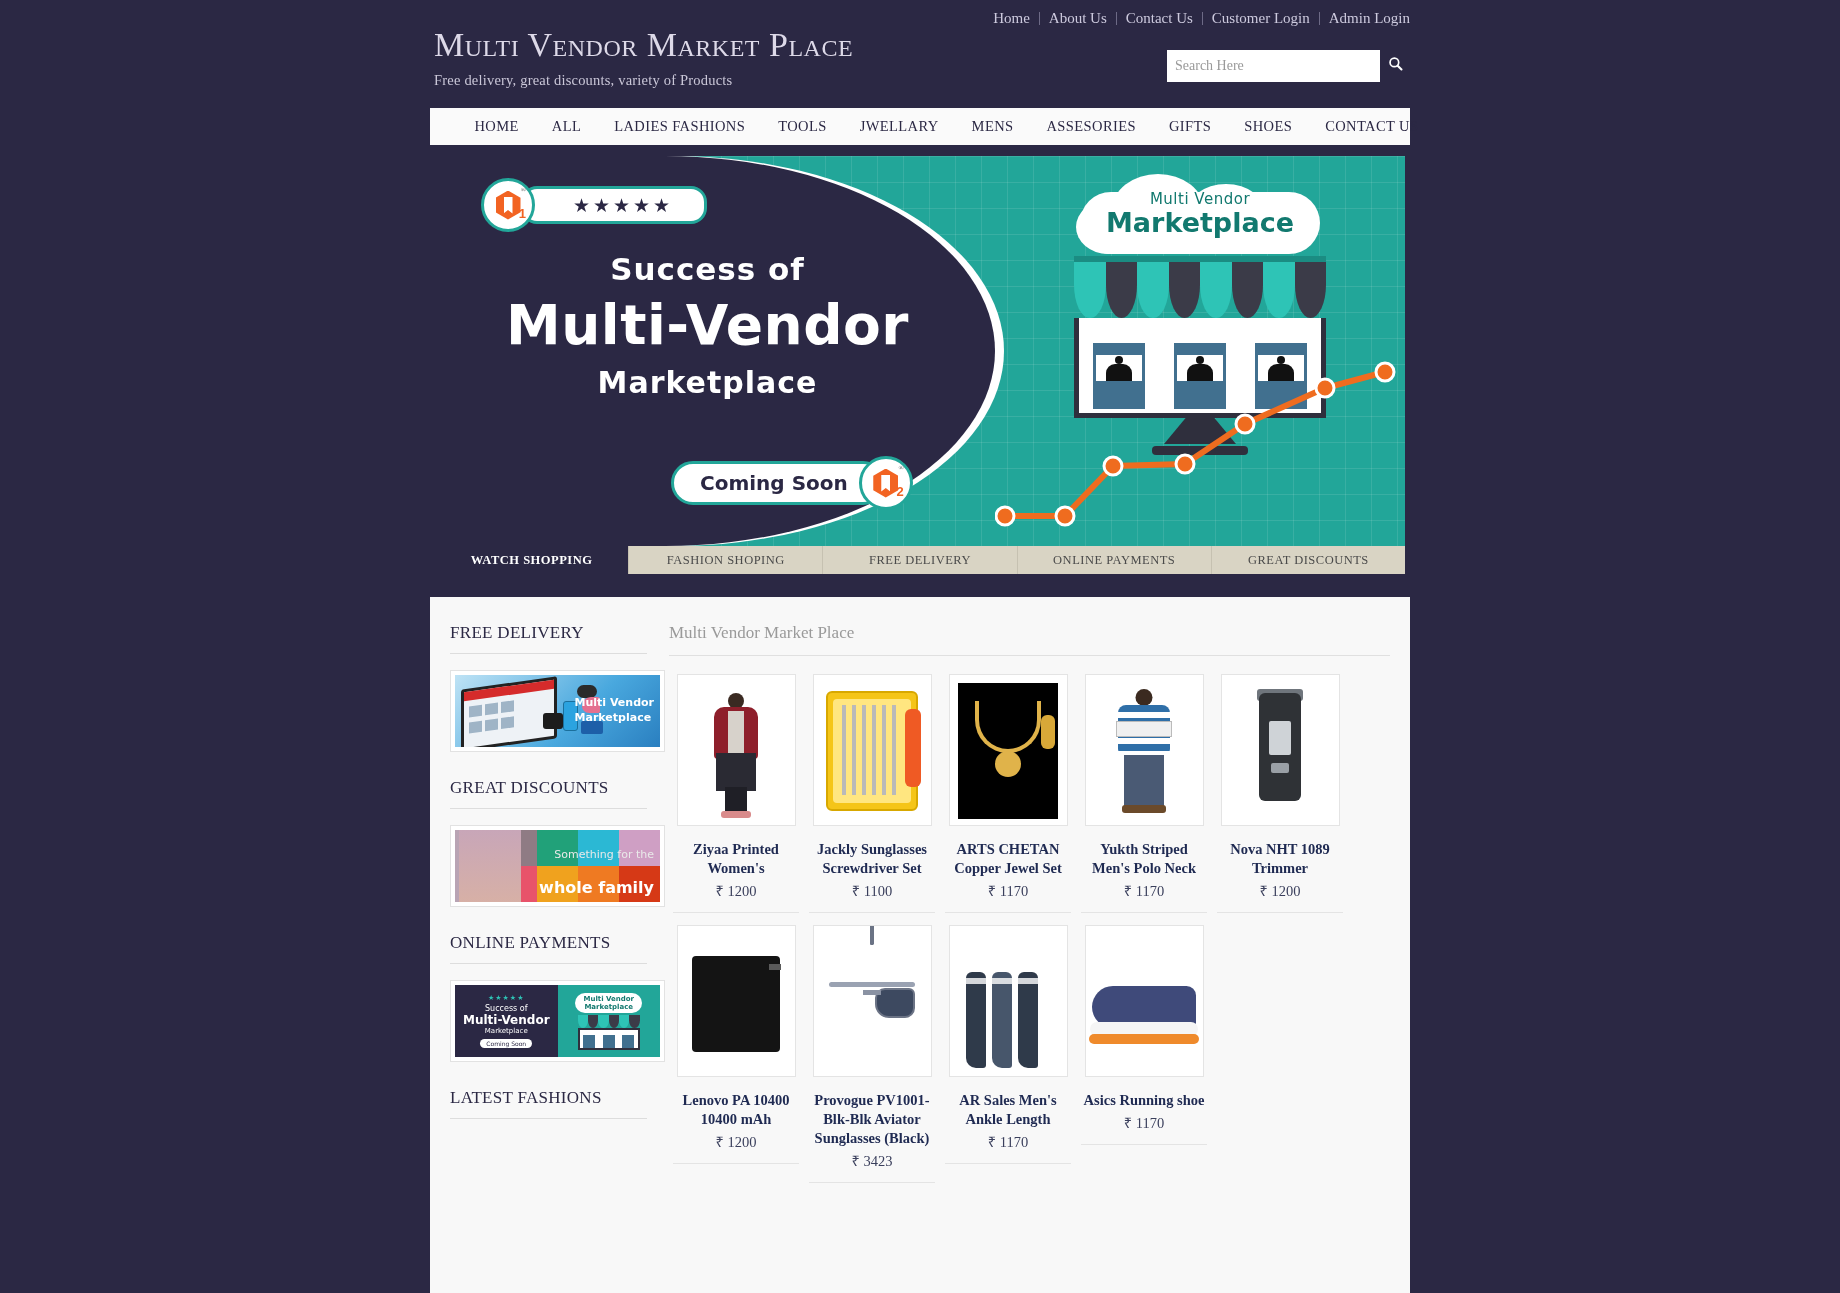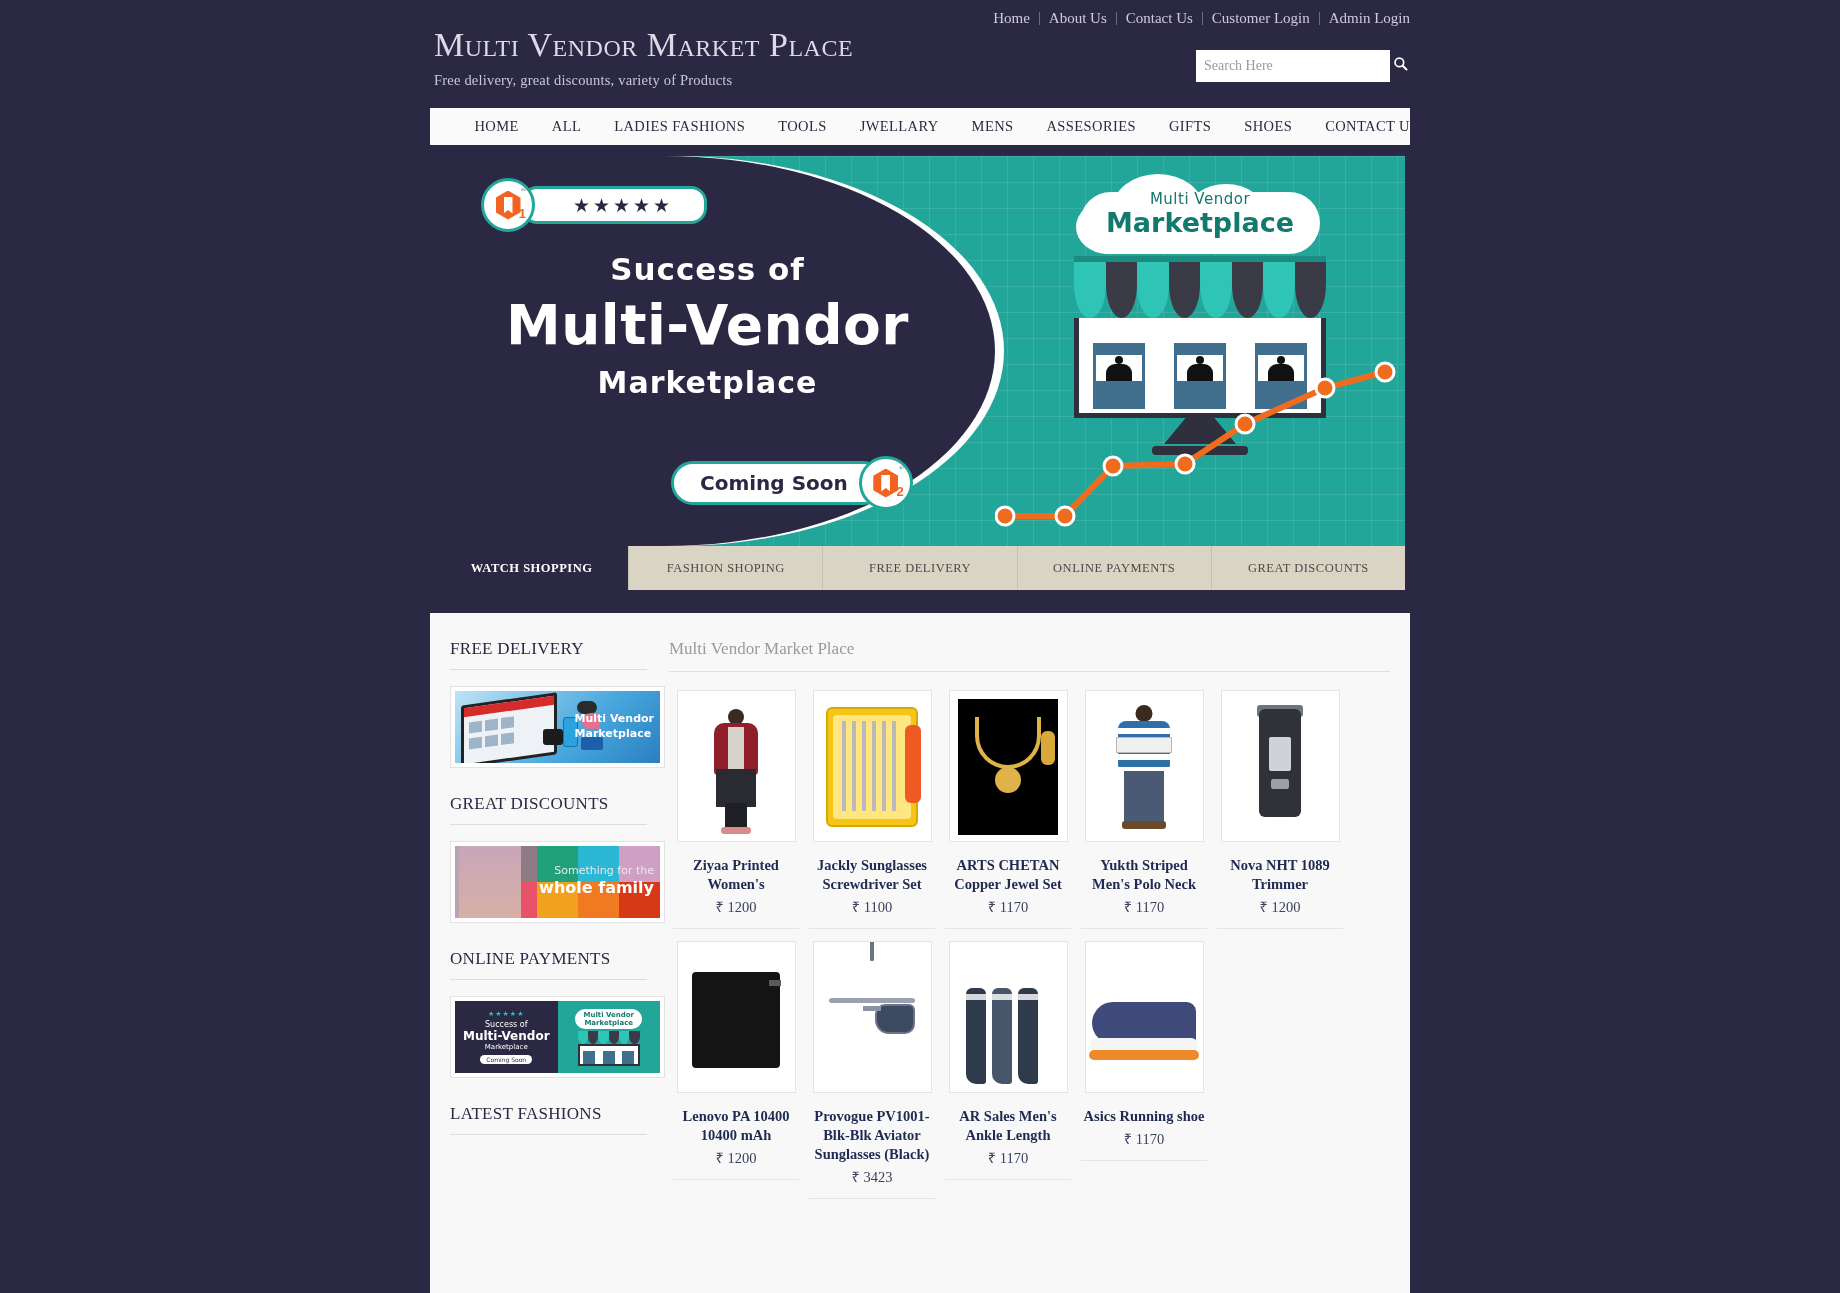--- a/index.html
+++ b/index.html
@@ -22,21 +22,21 @@
   .brand-title {
     font-size: 34px; color: #ddd9e8; letter-spacing: .5px;
     font-variant: small-caps; font-weight: normal; line-height: 1;
   }
   .brand-sub { font-size: 14.5px; color: #cac7d8; margin-top: 10px; letter-spacing: .2px; }
 
   .searchbox { position: absolute; right: 0; top: 50px; display: flex; width: 243px; height: 27px; }
   .searchbox input {
     flex: 1; border: none; outline: none; background: #fff;
     font-family: "Liberation Serif", serif; font-size: 14px; color: #444;
-    padding: 16px 8px; height: 20px; margin-left: 29px;
+    padding: 16px 8px; height: 20px;
   }
   .searchbox input::placeholder { color: #9a9a9a; }
   .search-btn {
     width: 30px; height: 27px; background: #2b2844; border: none; cursor: pointer;
     display: flex; align-items: center; justify-content: center;
   }
 
   
   .navwrap { width: 980px; margin: 0 auto; background: #fafafa; height: 37px;
              display: flex; align-items: center; padding-left: 28px; }
@@ -113,21 +113,21 @@
     display: flex; align-items: flex-end; justify-content: center; }
   .stall .person { width: 26px; height: 17px; background: #111; border-radius: 9px 9px 0 0; position: relative; }
   .stall .person::before { content:""; position:absolute; left:9px; top:-8px; width:8px; height:8px;
     background:#111; border-radius:50%; }
   .stall .bot { height: 28px; background: #41708f; }
   .stand { width: 72px; height: 26px; margin: 0 auto; background: #2f2f3d;
     clip-path: polygon(30% 0,70% 0,100% 100%,0 100%); }
   .base { width: 96px; height: 9px; margin: 2px auto 0; background: #2f2f3d; border-radius: 4px; }
 
   
-  .tabs { width: 970px; margin: 0 auto; display: flex; height: 44px; background: #2b2844; font-family: Liberation Serif, serif; }
+  .tabs { width: 970px; margin: 0 auto; display: flex; height: 28px; background: #2b2844; font-family: Liberation Serif, serif; }
   .tab { flex: 1; display: flex; align-items: center; justify-content: center;
     font-size: 12.5px; letter-spacing: .5px; color: #4a4a4a; background: #d9d4c4;
     border-right: 1px solid #c6c1b1; }
   .tab:last-child { border-right: none; }
   .tab.active { background: #2b2844; color: #fff; font-weight: bold; }
 
   
   .content { width: 980px; margin: 18px auto 0; background: #f8f8f8; min-height: 700px;
     display: flex; padding: 26px 20px 40px 20px; }
   .sidebar { width: 215px; padding-right: 18px; }
@@ -158,21 +158,21 @@
     background: #2b2b2b; border-radius: 7px; }
 
   
   .promo2 { display: grid; grid-template-columns: repeat(5,1fr); grid-template-rows: 1fr 1fr; }
   .promo2 i { display: block; }
   .promo2 .fam { position: absolute; left: 4px; top: 0; width: 62px; height: 100%;
     background: linear-gradient(180deg,#c8a6b8,#d7b0a6); }
   .promo2 .famtxt { position: absolute; right: 6px; top: 18px; text-align: right;
     font-family: "DejaVu Sans", sans-serif; color: #fff; }
   .promo2 .t1 { font-size: 11px; color: #e9e9e9; }
-  .promo2 .t2 { font-size: 16px; font-weight: bold; margin-top: 1px; text-align: center; }
+  .promo2 .t2 { font-size: 16px; font-weight: bold; margin-top: 17px; text-align: center; }
   .p2a{background:#b9a4b4}.p2b{background:#8f7b84}.p2c{background:#21a179}.p2d{background:#2bb8d4}.p2e{background:#cf9fc4}
   .p2f{background:#e8536a}.p2g{background:#f0a21e}.p2h{background:#ef7a22}.p2i{background:#d63916}.p2j{background:#b9a4b4}
 
   
   .promo3 { background: #2b2844; display: flex; }
   .promo3 .lft { width: 50%; display: flex; flex-direction: column; align-items: center;
     justify-content: center; color: #fff; font-family: "DejaVu Sans", sans-serif; }
   .promo3 .s1 { font-size: 7px; letter-spacing: 1px; color: #2ec4b6; }
   .promo3 .s2 { font-size: 8px; margin-top: 2px; }
   .promo3 .s3 { font-size: 12px; font-weight: bold; }

